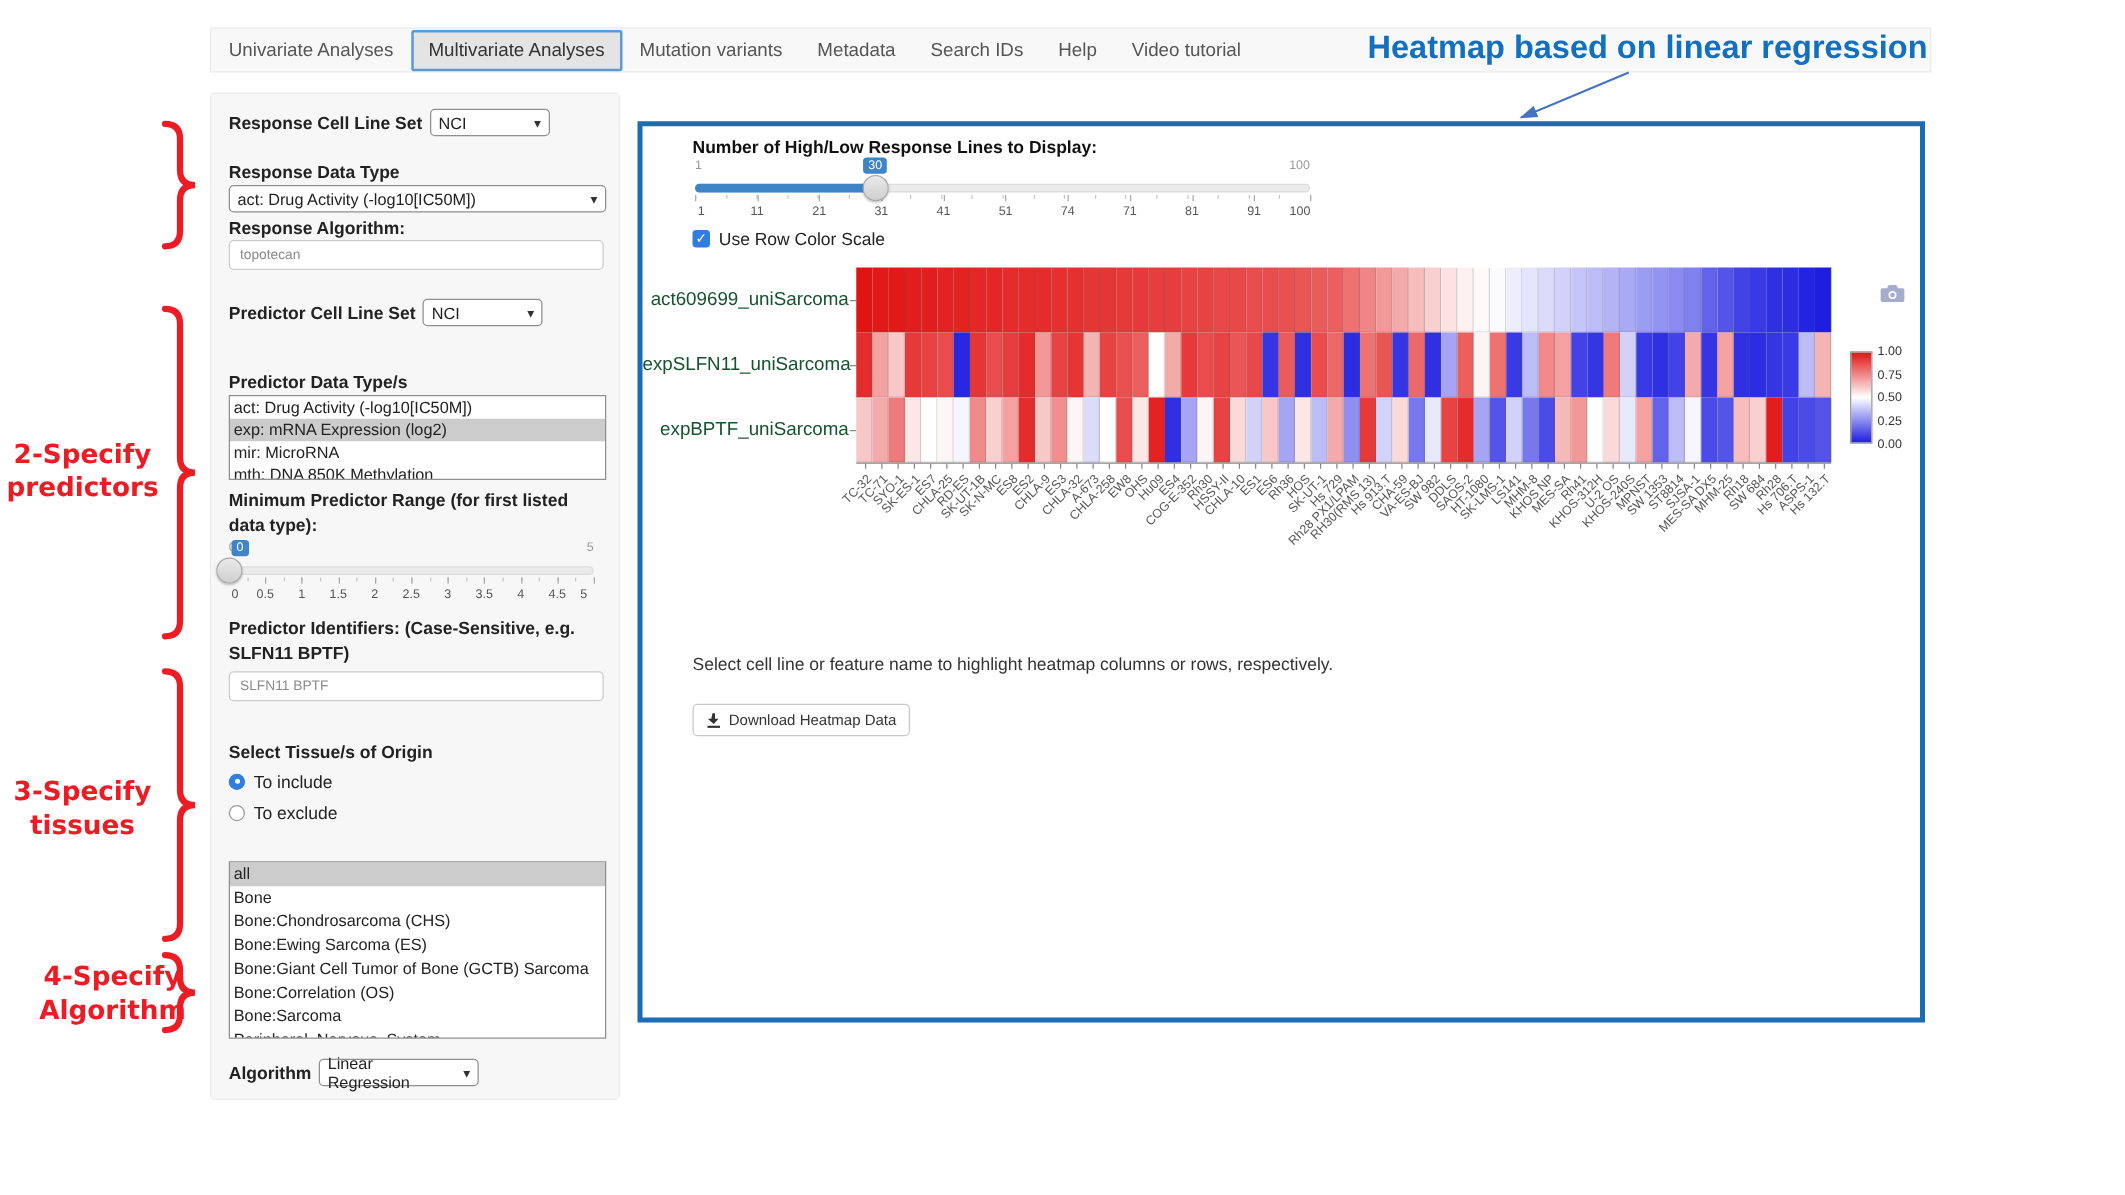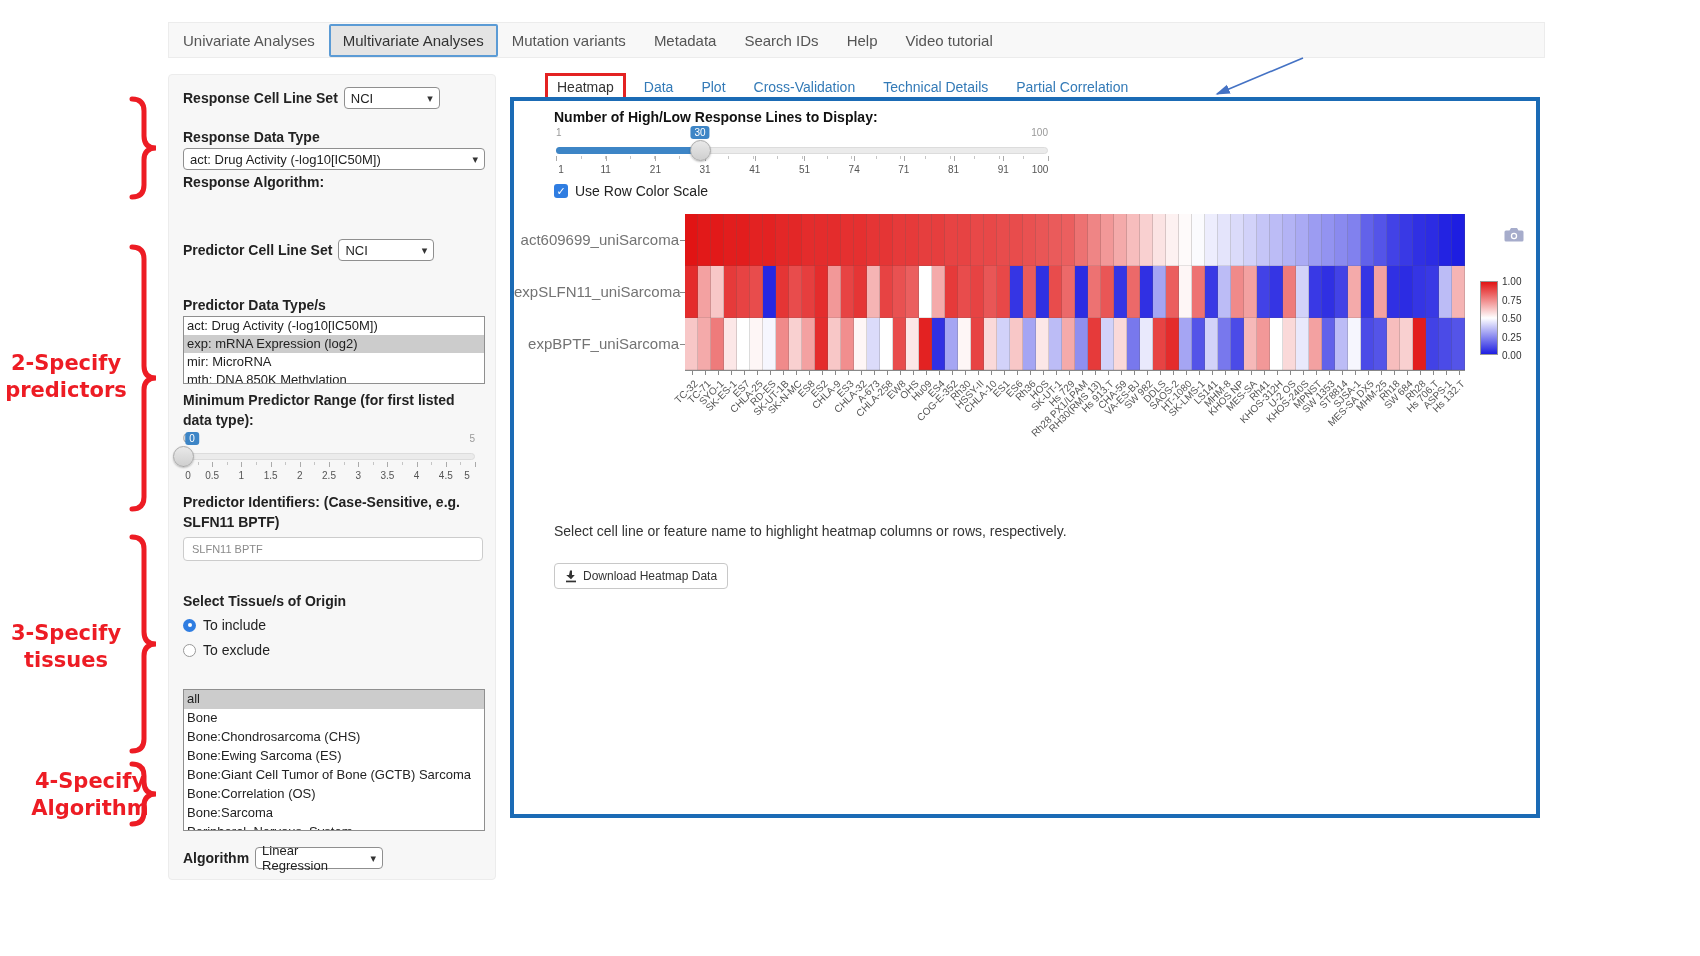--- a/index.html
+++ b/index.html
@@ -59,21 +59,21 @@
   .result-panel{position:absolute;left:510px;top:97px;width:1030px;height:721px;background:#fff;
     border:4px solid #1b6bb5;box-sizing:border-box;}
   .pabs{position:absolute;}
   .slider-title{font-size:14px;font-weight:bold;color:#111;}
   .checkbox{width:14px;height:14px;background:#2f7de1;border-radius:3px;color:#fff;font-size:11px;
     line-height:14px;text-align:center;display:inline-block;}
   .cb-label{font-size:14px;color:#222;margin-left:7px;}
 
   
   .hm-cell{position:absolute;width:13px;height:52px;box-shadow:inset -1px 0 0 rgba(90,90,90,.22), inset 0 -1px 0 rgba(90,90,90,.15);}
-  .hm-ylabel{position:absolute;left:0;width:165px;text-align:right;font-size:15px;color:#737373;white-space:nowrap;}
+  .hm-ylabel{position:absolute;left:0;width:165px;text-align:right;font-size:15px;color:#14532d;white-space:nowrap;}
   .hm-ydash{position:absolute;width:5px;height:1px;background:#888;}
   .hm-axis{position:absolute;height:1px;background:#888;}
   .hm-xtick{position:absolute;width:1px;height:4px;background:#888;}
   .hm-xlabel{position:absolute;width:150px;text-align:right;font-size:10px;color:#555;white-space:nowrap;
     transform:rotate(-45deg);transform-origin:100% 0;}
   .colorbar{position:absolute;width:18px;height:74px;border:1px solid #999;box-sizing:border-box;
     background:linear-gradient(to bottom, rgb(225,20,20), #ffffff 50%, rgb(30,30,225));}
   .cbar-tick{position:absolute;font-size:10px;color:#333;white-space:nowrap;}
   .hint{font-size:14px;color:#333;}
   .dl-btn{display:inline-flex;align-items:center;gap:6px;background:#fff;border:1px solid #c8c8c8;
@@ -87,20 +87,21 @@
   <nav class="navbar">
       <div class="nav-item">Univariate Analyses</div>
       <div class="nav-item active">Multivariate Analyses</div>
       <div class="nav-item">Mutation variants</div>
       <div class="nav-item">Metadata</div>
       <div class="nav-item">Search IDs</div>
       <div class="nav-item">Help</div>
       <div class="nav-item">Video tutorial</div>
     </nav>
 
+  <div class="heading">Heatmap based on linear regression</div>
   <svg class="arrow-svg" width="130" height="54">
     <defs>
         <marker id="ah" markerWidth="10" markerHeight="8" refX="8" refY="3" orient="auto">
       <path d="M0,0 L9,3 L0,6 z" fill="#4472c4"></path>
         </marker>
       </defs>
     <line x1="118" y1="6" x2="32" y2="42" stroke="#4472c4" stroke-width="1.6" marker-end="url(#ah)"></line>
   </svg>
 
   <div class="step-label" style="left:4px;top:350px;width:124px;">2-Specify
@@ -130,20 +131,21 @@
         <span>NCI</span>
         <span class="chev">▾</span>
       </span>
     </div>
     <div class="fabs flabel" style="left:14px;top:54px;">Response Data Type</div>
     <div class="fabs select" style="left:14px;top:73px;width:302px;">
       <span>act: Drug Activity (-log10[IC50M])</span>
       <span class="chev">▾</span>
     </div>
     <div class="fabs flabel" style="left:14px;top:99px;">Response Algorithm:</div>
+    <input class="fabs tinput" style="left: 14px; top: 117px;" value="topotecan">
 
     <div class="fabs frow" style="left:14px;top:164px;">
       <span class="flabel">Predictor Cell Line Set</span>
       <span class="select" style="width:96px;">
         <span>NCI</span>
         <span class="chev">▾</span>
       </span>
     </div>
     <div class="fabs flabel" style="left:14px;top:222px;">Predictor Data Type/s</div>
     <div class="fabs listbox" style="left:14px;top:241px;height:68px;">
@@ -233,28 +235,20 @@
 
     <div class="fabs frow" style="left:14px;top:772px;">
       <span class="flabel">Algorithm</span>
       <span class="select" style="width:128px;">
         <span>Linear Regression</span>
         <span class="chev">▾</span>
       </span>
     </div>
   </section>
 
-  <div class="tabs">
-      <div class="tab active">Heatmap</div>
-      <div class="tab">Data</div>
-      <div class="tab">Plot</div>
-      <div class="tab">Cross-Validation</div>
-      <div class="tab">Technical Details</div>
-      <div class="tab">Partial Correlation</div>
-    </div>
 
   <section class="result-panel">
     <div class="pabs slider-title" style="left:40px;top:8px;">Number of High/Low Response Lines to Display:</div>
     <div class="slider" style="left:42px;top:26px;width:492px;height:52px;">
         <div class="sl-minmax" style="left: 0px;">1</div>
         <div class="sl-minmax" style="right: 0px;">100</div>
         <div class="sl-track"></div>
         <div class="sl-fill" style="width: 144.121px;"></div>
         <div class="sl-tick" style="left: 0px; top: 29px; height: 3px;"></div>
         <div class="sl-tick" style="left: 24.6px; top: 29px; height: 3px;"></div>

